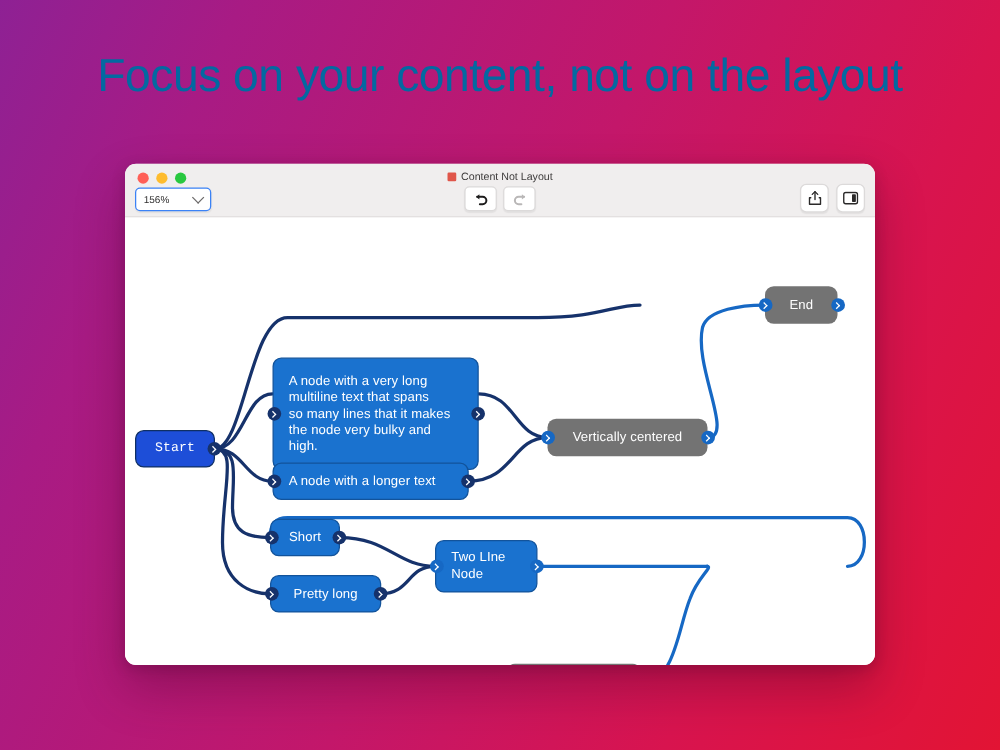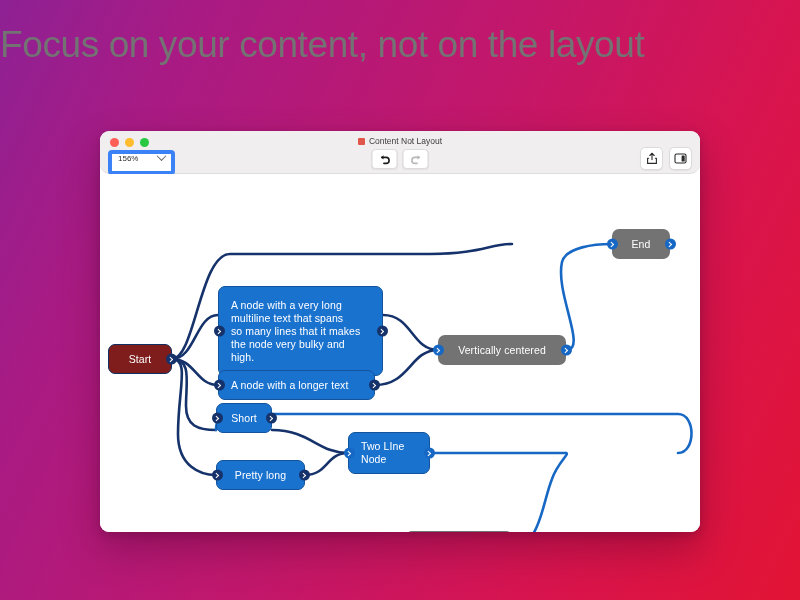--- a/index.html
+++ b/index.html
@@ -9,22 +9,23 @@
   }
   body {
     font-family: "Liberation Sans", sans-serif;
     background: linear-gradient(115deg, #8e2194 0%, #a81b84 18%, #c3176a 50%, #d8144f 75%, #e21434 100%);
     position: relative;
   }
 
   
   #headline {
     position: absolute;
-    left: 0; right: 0; top: 24px;
-    color: #737373;
+    left: 0; right: 0; top: 40px;
+    text-align: center;
+    color: #0369a1;
     font-size: 37px;
     font-weight: 400;
     letter-spacing: -0.4px;
     white-space: nowrap;
   }
 
   
   #app-window {
     position: absolute;
     left: 100px; top: 131px;
@@ -33,21 +34,20 @@
     background: #ffffff;
     box-shadow: 0 18px 40px rgba(60,0,40,0.33), 0 3px 10px rgba(60,0,40,0.22);
     overflow: hidden;
   }
 
   #titlebar {
     position: relative;
     height: 42px;
     background: #f0eeee;
     border-bottom: 1px solid #dedcdc;
-    border-radius: 10px;
   }
 
   .traffic-lights {
     position: absolute;
     left: 10px; top: 7px;
     display: flex;
     gap: 6px;
   }
   .light { width: 9px; height: 9px; border-radius: 50%; }
   .light.red { background: #ff5f57; }
@@ -76,25 +76,25 @@
   }
 
   
   #zoom-control {
     position: absolute;
     left: 8px; top: 19px;
     height: 17px;
     padding: 0 6px;
     min-width: 46px;
     background: #ffffff;
-    border: 4px solid #3b82f6;
+    border: 1px solid #3b82f6;
     border-radius: 4px;
     box-shadow: 0 1px 1px rgba(0,0,0,0.06);
     display: flex;
-    align-items: flex-start;
+    align-items: center;
     gap: 20px;
     font-size: 8px;
     color: #2f2e2e;
   }
   #zoom-control .chev {
     width: 6px; height: 6px;
     border-right: 1.2px solid #6a6868;
     border-bottom: 1.2px solid #6a6868;
     transform: rotate(45deg) translate(-1px,-1px);
   }
@@ -153,22 +153,23 @@
     display: flex;
     align-items: center;
     color: #ffffff;
     font-size: 10.5px;
     line-height: 13px;
     padding: 0 12px;
     letter-spacing: 0.1px;
     z-index: 3;
   }
   .node.start {
-    background: #7f1d1d;
+    background: #1d4ed8;
     border: 1.6px solid #0f2f63;
+    font-family: Liberation Mono, monospace;
   }
   .node.mid {
     background: #1a72cf;
     border: 1.6px solid #12539b;
   }
   .node.light {
     background: #737373;
   }
   .node .label { white-space: pre-line; }
 
@@ -307,21 +308,21 @@
     <div class="node mid" style="left:118px; top:196px; width:157px; height:30px;">
       <span class="label">A node with a longer text</span>
       <span class="port in navy">
           <span class="pchev"></span>
         </span>
       <span class="port out navy">
           <span class="pchev"></span>
         </span>
     </div>
 
-    <div class="node mid" style="left:116px; top:229px; width:56px; height:30px; justify-content:center;">
+    <div class="node mid" style="left:116px; top:241px; width:56px; height:30px; justify-content:center;">
       <span class="label">Short</span>
       <span class="port in navy">
           <span class="pchev"></span>
         </span>
       <span class="port out navy">
           <span class="pchev"></span>
         </span>
     </div>
 
     <div class="node mid" style="left:116px; top:286px; width:89px; height:30px; justify-content:center;">

